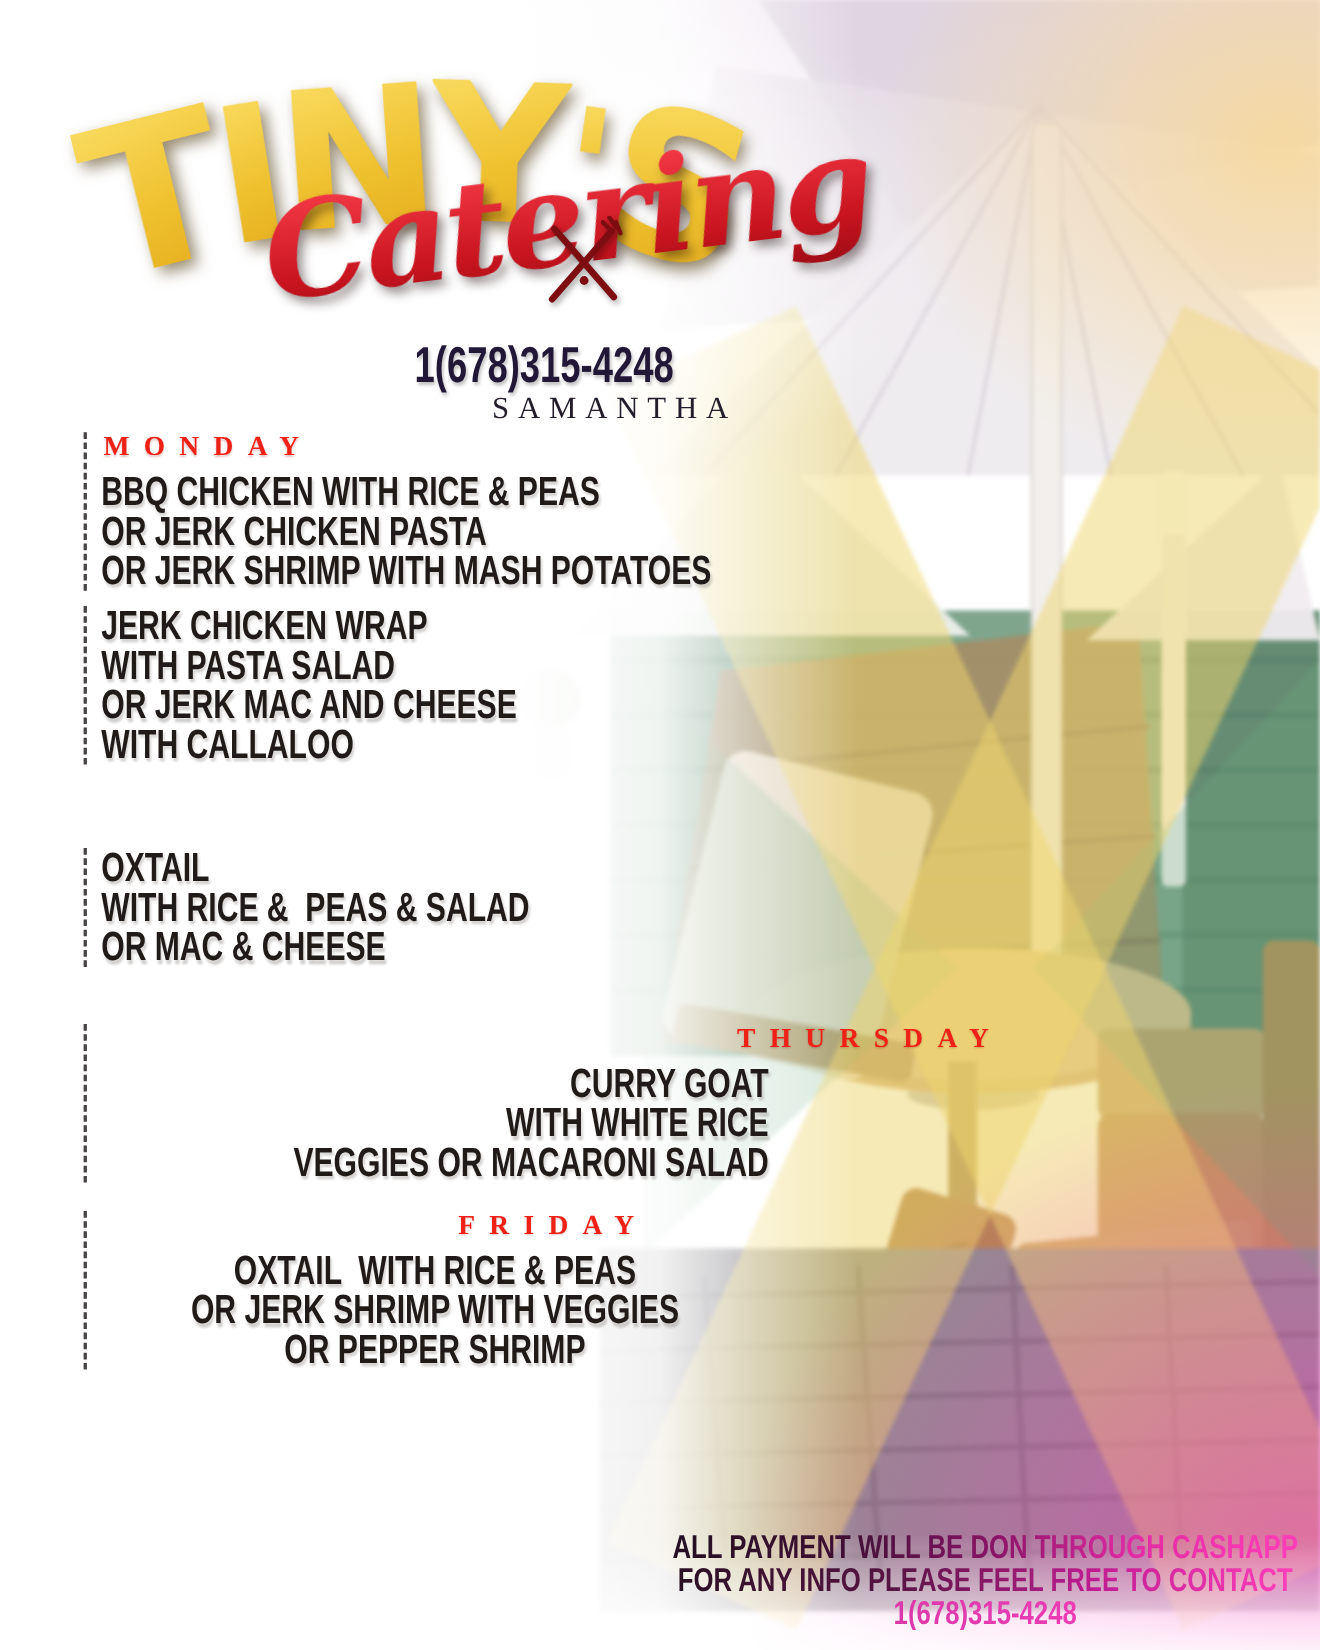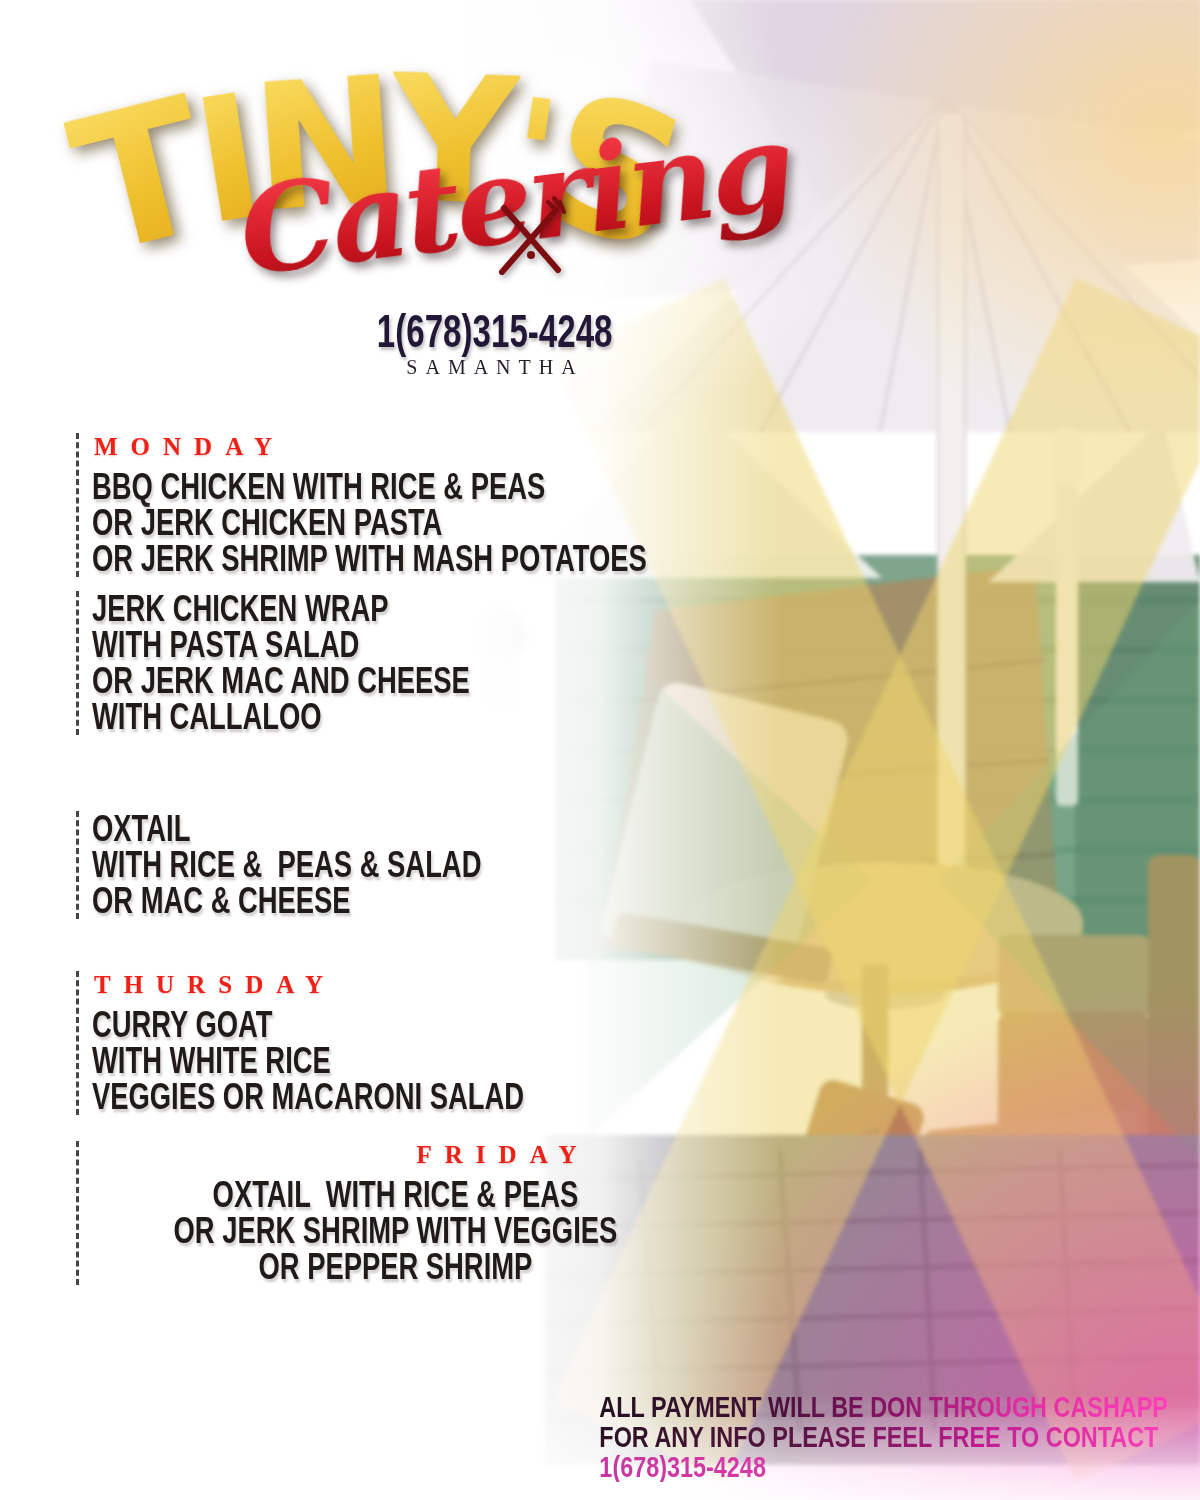--- a/index.html
+++ b/index.html
@@ -38,42 +38,42 @@
     z-index:3;
   }
   .utensil{position:absolute;left:492px;top:196px;z-index:4;filter:drop-shadow(2px 3px 3px rgba(0,0,0,.35));}
   .logo-phone{position:absolute;left:320px;top:308px;width:350px;text-align:center;z-index:3;}
   .logo-phone span{
     display:inline-block;transform:scaleX(.72);transform-origin:center;
     font-weight:900;font-size:46px;letter-spacing:0;color:#211838;line-height:1;
     text-shadow:2px 3px 4px rgba(0,0,0,.25);
   }
   .logo-name{
-    position:absolute;left:320px;top:356px;width:350px;text-align:center;z-index:3;
-    font-family:"Liberation Serif",serif;font-size:20px;letter-spacing:8px;color:#241d2c;
-  }
-  
-  .day{position:absolute;left:76px;border-left:3px dashed #474443;padding-left:13px;z-index:2;margin-top:40px;}
+    position:absolute;left:320px;top:356px;width:350px;text-align:right;z-index:3;
+    font-family:"Liberation Serif",serif;font-size:28px;letter-spacing:8px;color:#241d2c;
+  }
+  
+  .day{position:absolute;left:76px;border-left:3px dashed #474443;padding-left:13px;z-index:2;}
   .day-label{
     margin:0 0 8px 2px;font-family:"Liberation Serif",serif;font-weight:bold;font-size:25px;
     color:#ef2116;letter-spacing:13px;line-height:1.1;
     text-shadow:0 1px 2px rgba(130,0,0,.25);
   }
   .day-items{
     width:820px;transform:scaleX(.74);transform-origin:left top;
     font-weight:700;font-size:37px;line-height:36px;color:#201b18;letter-spacing:0;
   }
   .menu-item{
     white-space:pre;
     text-shadow:0 0 7px rgba(255,255,255,.85),2px 3px 3px rgba(40,30,20,.28);
   }
   .pos-mon{top:393px;} .pos-tue{top:551px;} .pos-wed{top:771px;}
-  .pos-thu{top:931px;} .pos-fri{top:1101px;text-align:center;} .pos-sat{top:1261px;}
-  
-  .footer{position:absolute;right:32px;top:1392px;text-align:left;z-index:3;}
+  .pos-thu{top:931px;text-align:right;} .pos-fri{top:1101px;text-align:center;} .pos-sat{top:1261px;}
+  
+  .footer{position:absolute;right:20px;top:1392px;text-align:center;z-index:3;}
   .footer-line{
     display:block;transform:scaleX(.78);transform-origin:right top;
     font-weight:900;font-size:30px;line-height:30px;white-space:pre;
     -webkit-background-clip:text;background-clip:text;color:transparent;
   }
   .fl1{background-image:linear-gradient(90deg,#241022 0%,#3f1034 28%,#8c1468 52%,#e42ba4 74%,#ff3db8 100%);}
   .fl2{background-image:linear-gradient(90deg,#2a1124 0%,#571442 35%,#c21d93 68%,#ff41bb 100%);}
   .fl3{background-image:linear-gradient(90deg,#c636a0 0%,#ff3fbe 100%);}
 </style>
 </head>

